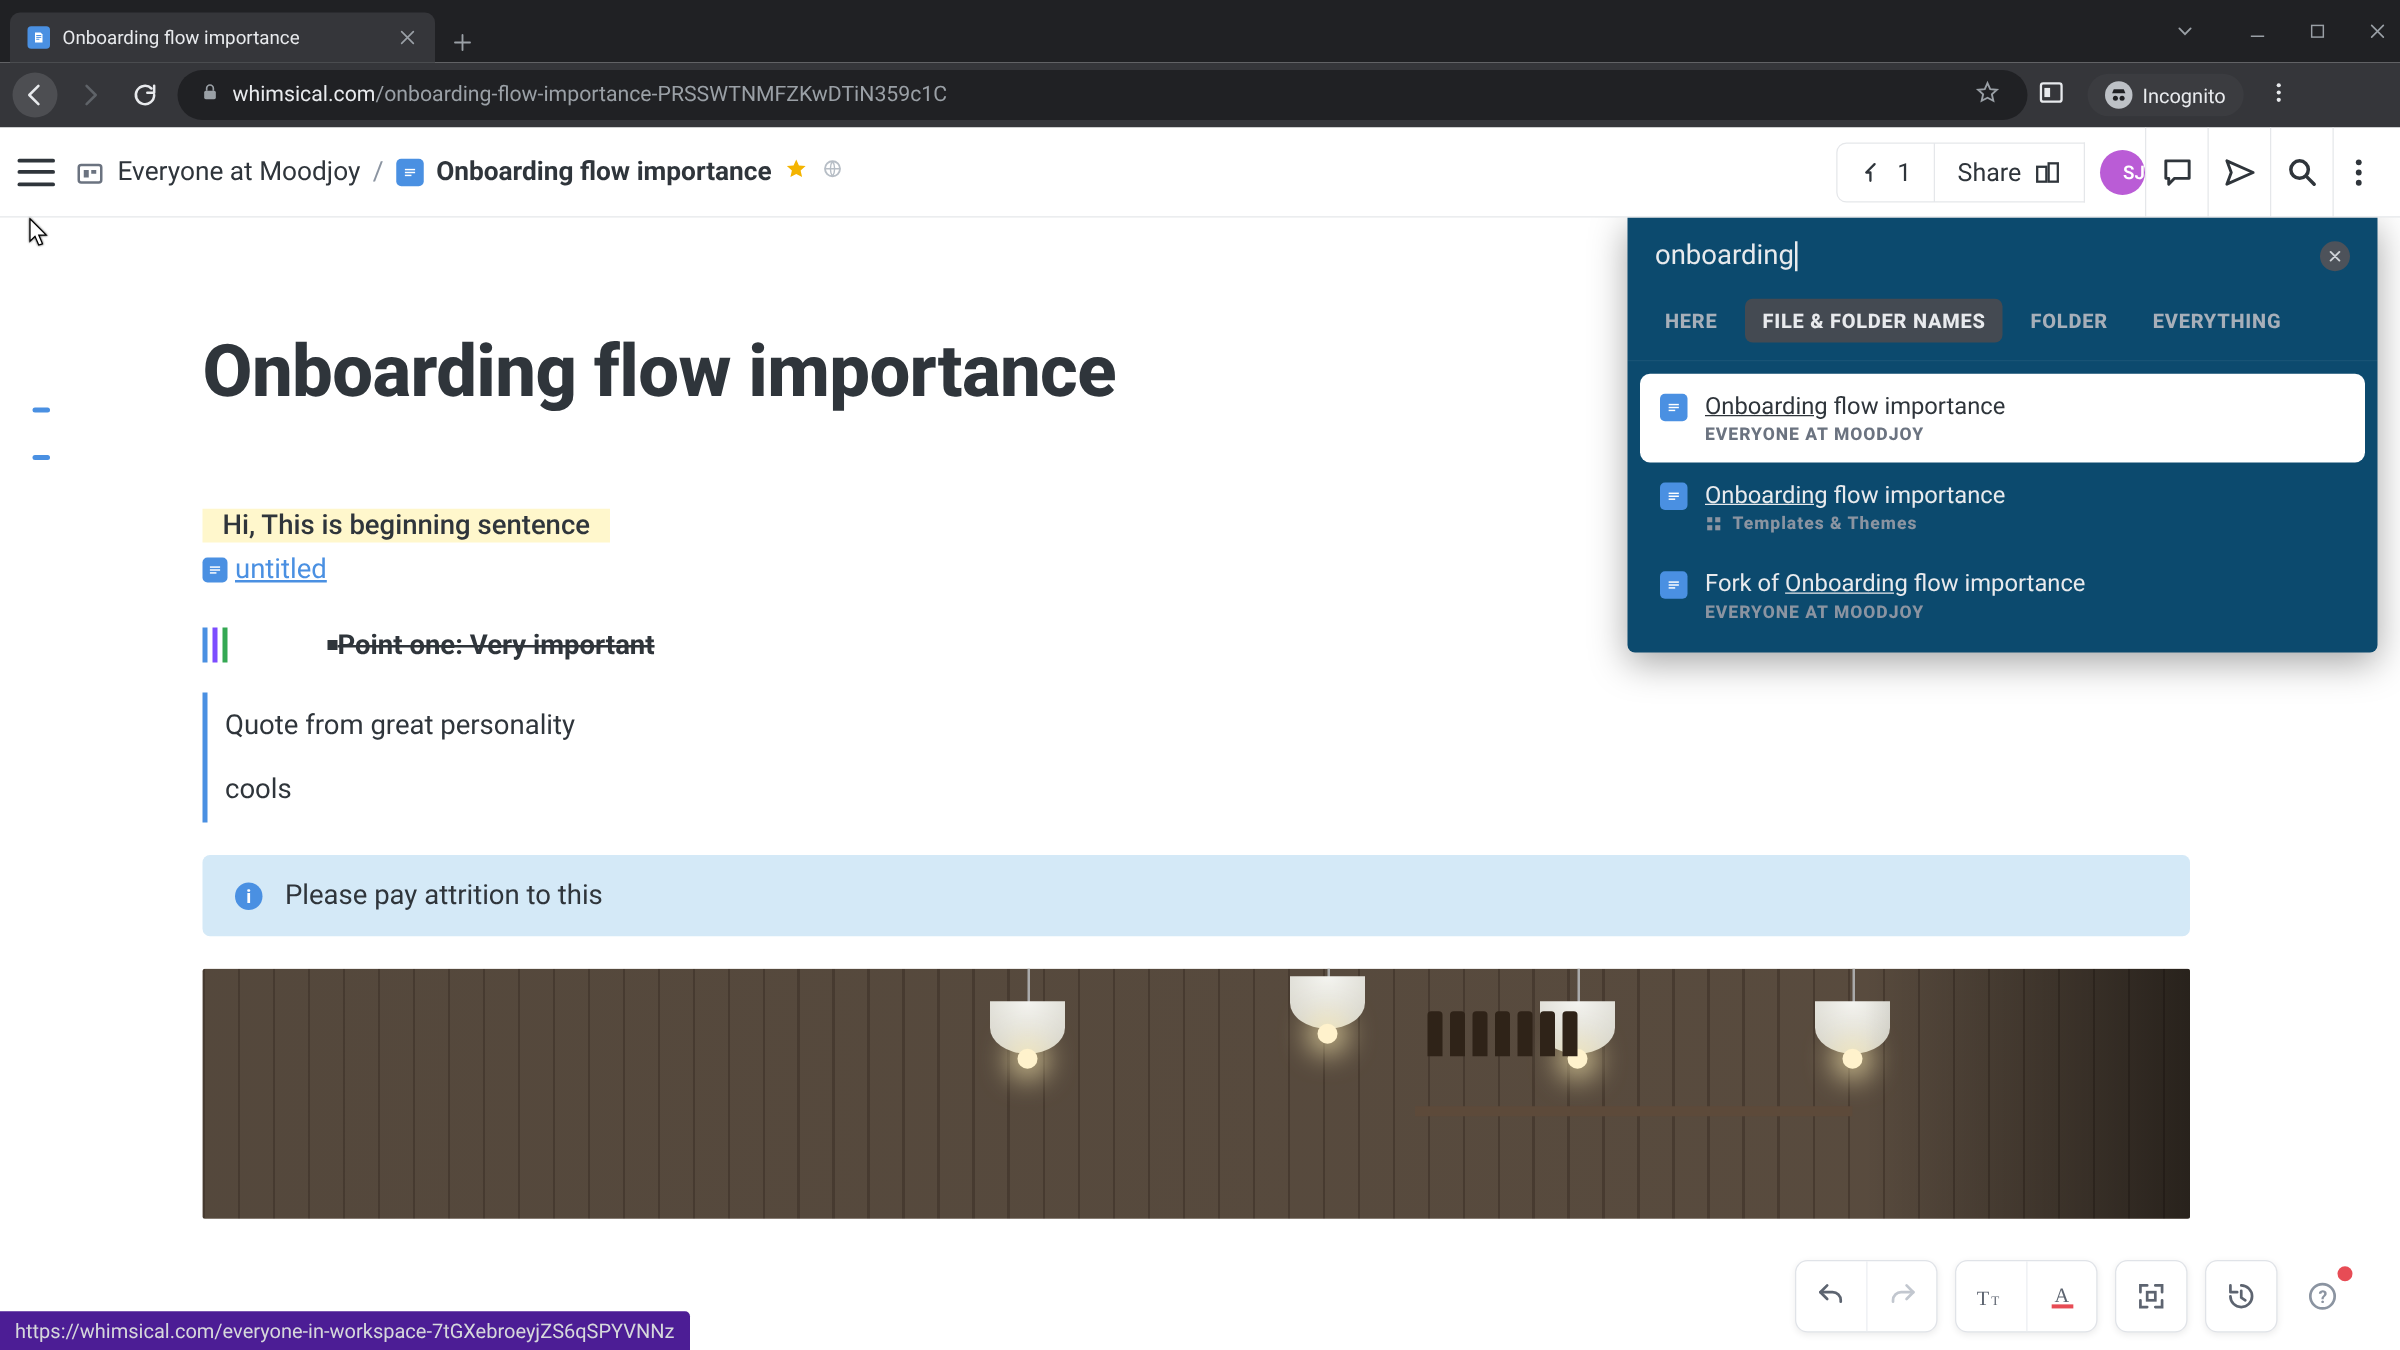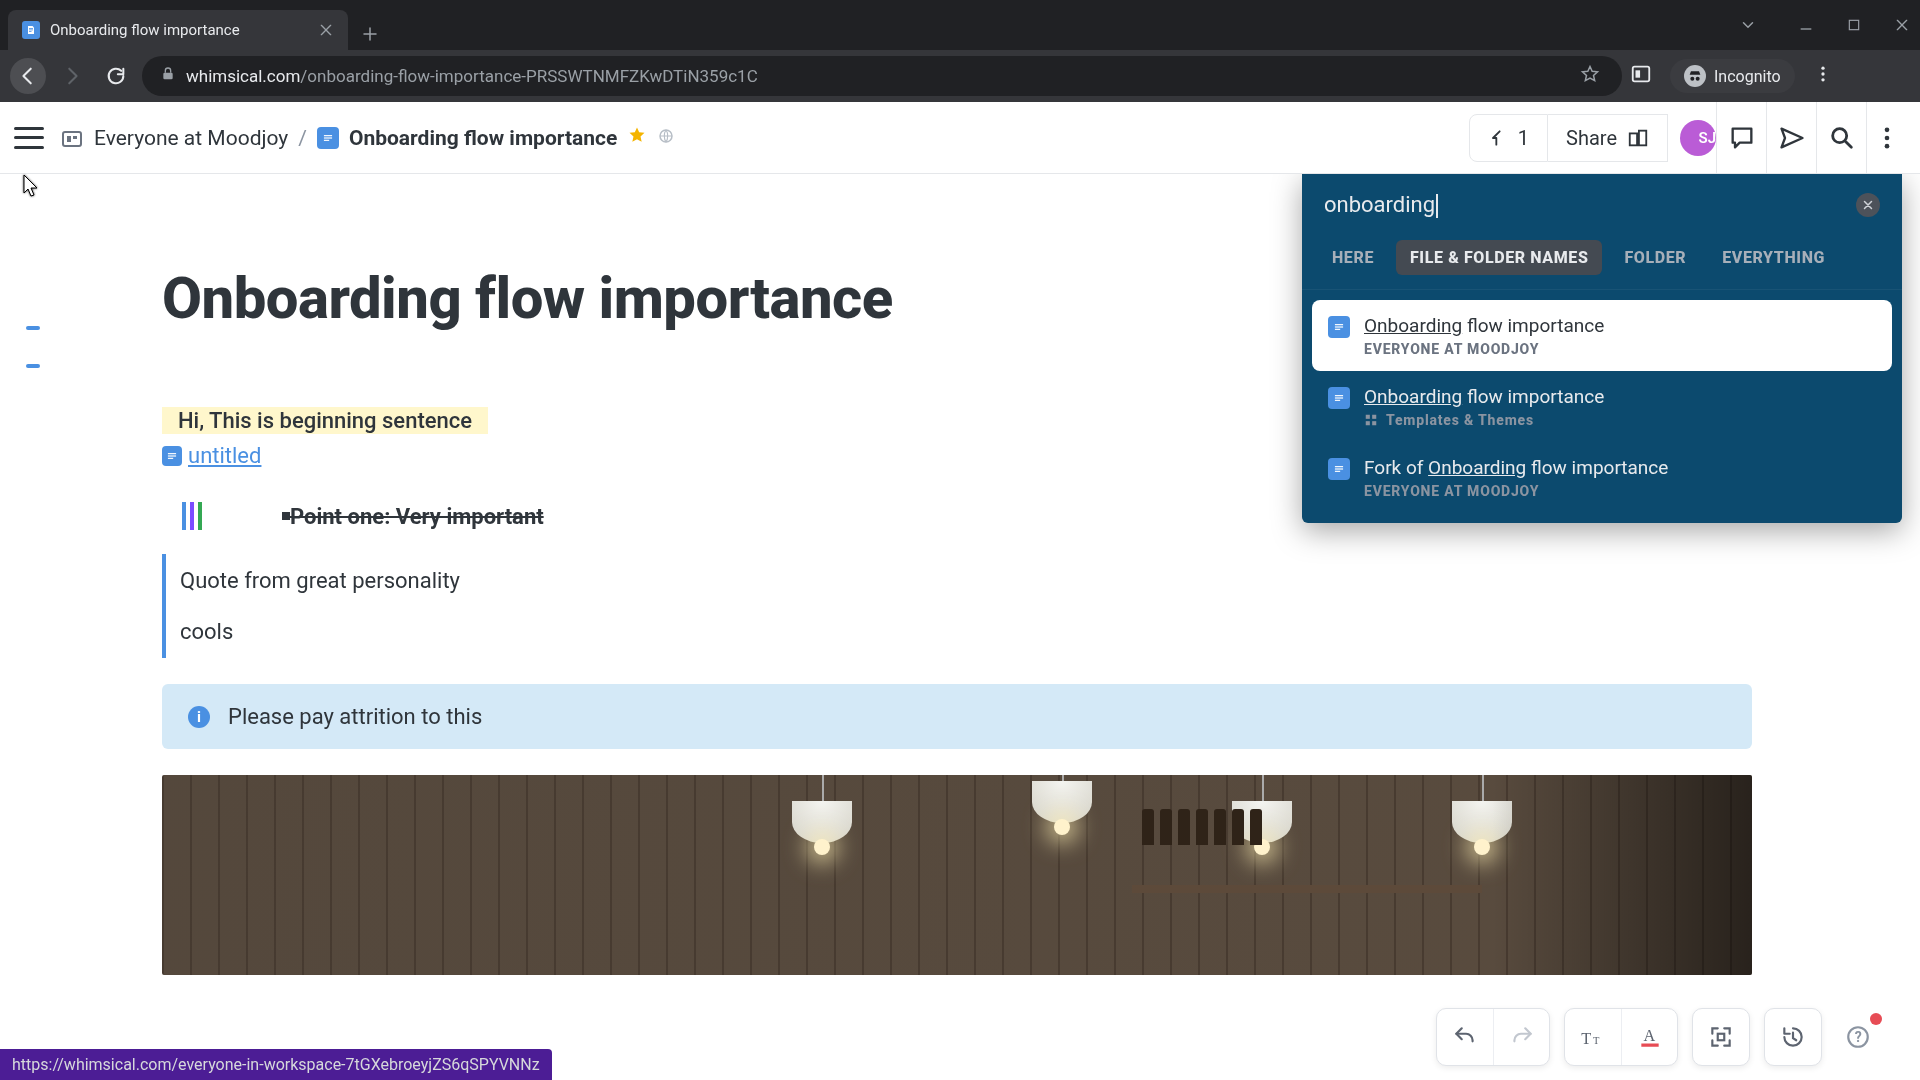--- a/index.html
+++ b/index.html
@@ -56,21 +56,21 @@
   .page { position:absolute; top:72px; left:0; right:0; bottom:0; overflow:hidden; }
   .gutter-marks { position:absolute; left:26px; top:152px; display:flex; flex-direction:column; gap:34px; }
   .gutter-mark { width:14px; height:4px; background:#4a90e2; border-radius:2px;}
   .doc-content { width:1590px; margin-left:162px; padding-top:90px; }
   .doc-title { font-size:58px; font-weight:800; color:#2f353b; letter-spacing:-0.5px;}
   .body-block { margin-top:76px; }
   .hl { background:#fff7cc; font-size:22px; color:#2f353b; font-weight:500; padding:1px 16px;}
   .subdoc { display:flex; align-items:center; gap:6px; margin-top:10px; font-size:22px;}
   .subdoc .doc-ico { width:20px; height:20px;}
   .subdoc-link { color:#4a90e2; text-decoration:underline; cursor:pointer;}
-  .point-row { display:flex; align-items:center; margin-top:34px;margin-left:20px;}
+  .point-row { display:flex; align-items:center; margin-top:34px;}
   .handles { display:flex; gap:4px;}
   .h1 { width:4px; height:28px; background:#4a90e2;}
   .h2 { width:4px; height:28px; background:#7c4dff;}
   .h3 { width:4px; height:28px; background:#34a853;}
   .bullet { width:8px; height:8px; background:#2f353b; margin-left:80px;}
   .strike { font-size:22px; font-weight:700; color:#2f353b; text-decoration:line-through;}
   .folder-row { margin-top:42px; border:1px solid #e5e7ea; border-radius:6px; padding:22px 26px; display:flex; align-items:center; gap:16px; font-size:22px; color:#2f353b;}
   .folder-ico { width:22px; height:20px; background:#6b7380; clip-path: polygon(0 15%, 35% 15%, 42% 0, 100% 0, 100% 100%, 0 100%); }
   .quote-block { margin-top:24px; border-left:4px solid #4a90e2; padding:10px 0 10px 14px; font-size:22px; color:#2f353b; line-height:1.5;}
   .info-block { margin-top:26px; background:#d4e9f7; border-radius:6px; padding:20px 26px; display:flex; align-items:center; gap:18px; font-size:22px; color:#2f353b;}

